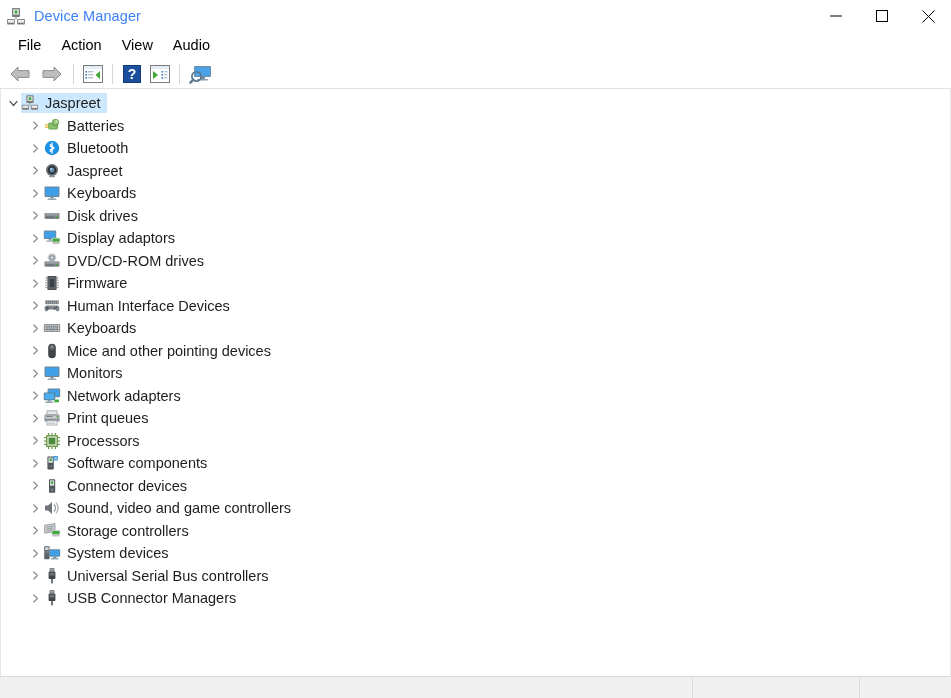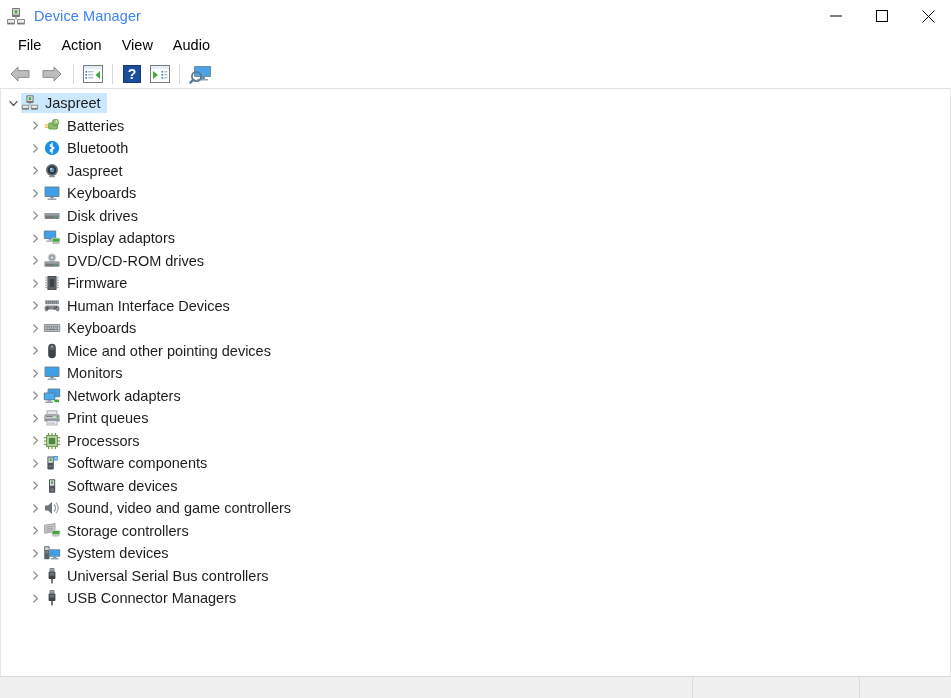--- a/index.html
+++ b/index.html
@@ -735,21 +735,21 @@
             <span class="rowbody">
               <span class="treeicon">
                 <svg width="18" height="18" viewBox="0 0 18 18">
                   <rect x="6" y="2.2" width="6.2" height="13.6" rx="0.9" fill="#4f565b"></rect>
                   <rect x="7" y="3.3" width="4.2" height="5.4" fill="#d8dcde"></rect>
                   <rect x="8.1" y="4.3" width="2" height="2.6" fill="#3faa35"></rect>
                   <rect x="7.4" y="11.6" width="3.4" height="1" fill="#7d848a"></rect>
                   <rect x="7.4" y="13.2" width="3.4" height="1" fill="#7d848a"></rect>
                 </svg>
               </span>
-              <span class="treelabel">Software devices</span>
+              <span class="treelabel">Connector devices</span>
             </span>
           </div>
           <div class="treerow child">
             <span class="indent-1"></span>
             <span class="twisty">
               <svg width="9" height="9" viewBox="0 0 9 9">
                 <path d="M2.8 1 L6.4 4.5 L2.8 8" fill="none" stroke="#8a8a8a" stroke-width="1.2" stroke-linecap="round" stroke-linejoin="round"></path>
               </svg>
             </span>
             <span class="rowbody">

